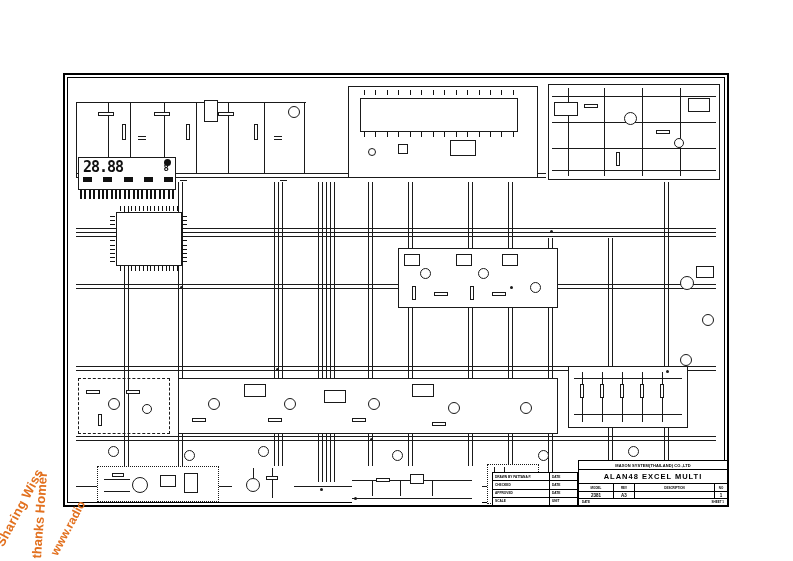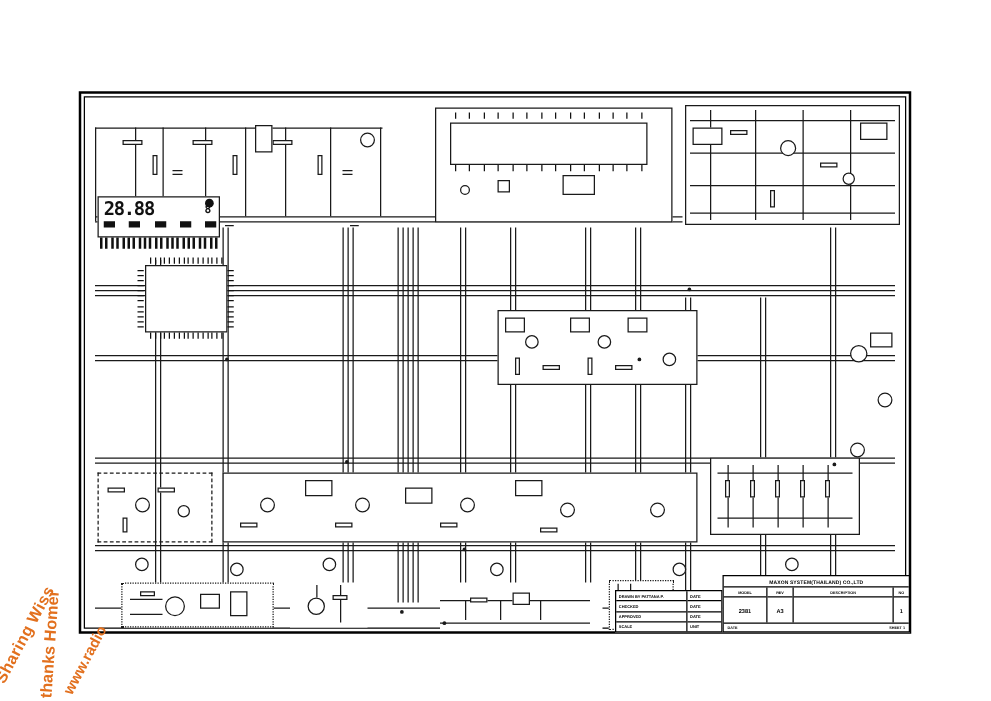--- a/index.html
+++ b/index.html
@@ -441,20 +441,21 @@
     <div class="tb2-r">
       <div class="r">DATE</div>
       <div class="r">DATE</div>
       <div class="r">DATE</div>
       <div class="r">UNIT</div>
     </div>
   </div>
 
   <div class="tb">
     <div class="tb-co">MAXON SYSTEM(THAILAND) CO.,LTD</div>
+    <div class="tb-model">ALAN48  EXCEL  MULTI</div>
     <div class="tb-cols">
       <div class="tb-c" style="width:34px;">
         <div class="tb-ch">MODEL</div>
         <div class="tb-cv">2381</div>
       </div>
       <div class="tb-c" style="width:20px;">
         <div class="tb-ch">REV</div>
         <div class="tb-cv">A3</div>
       </div>
       <div class="tb-c" style="flex:1;">

